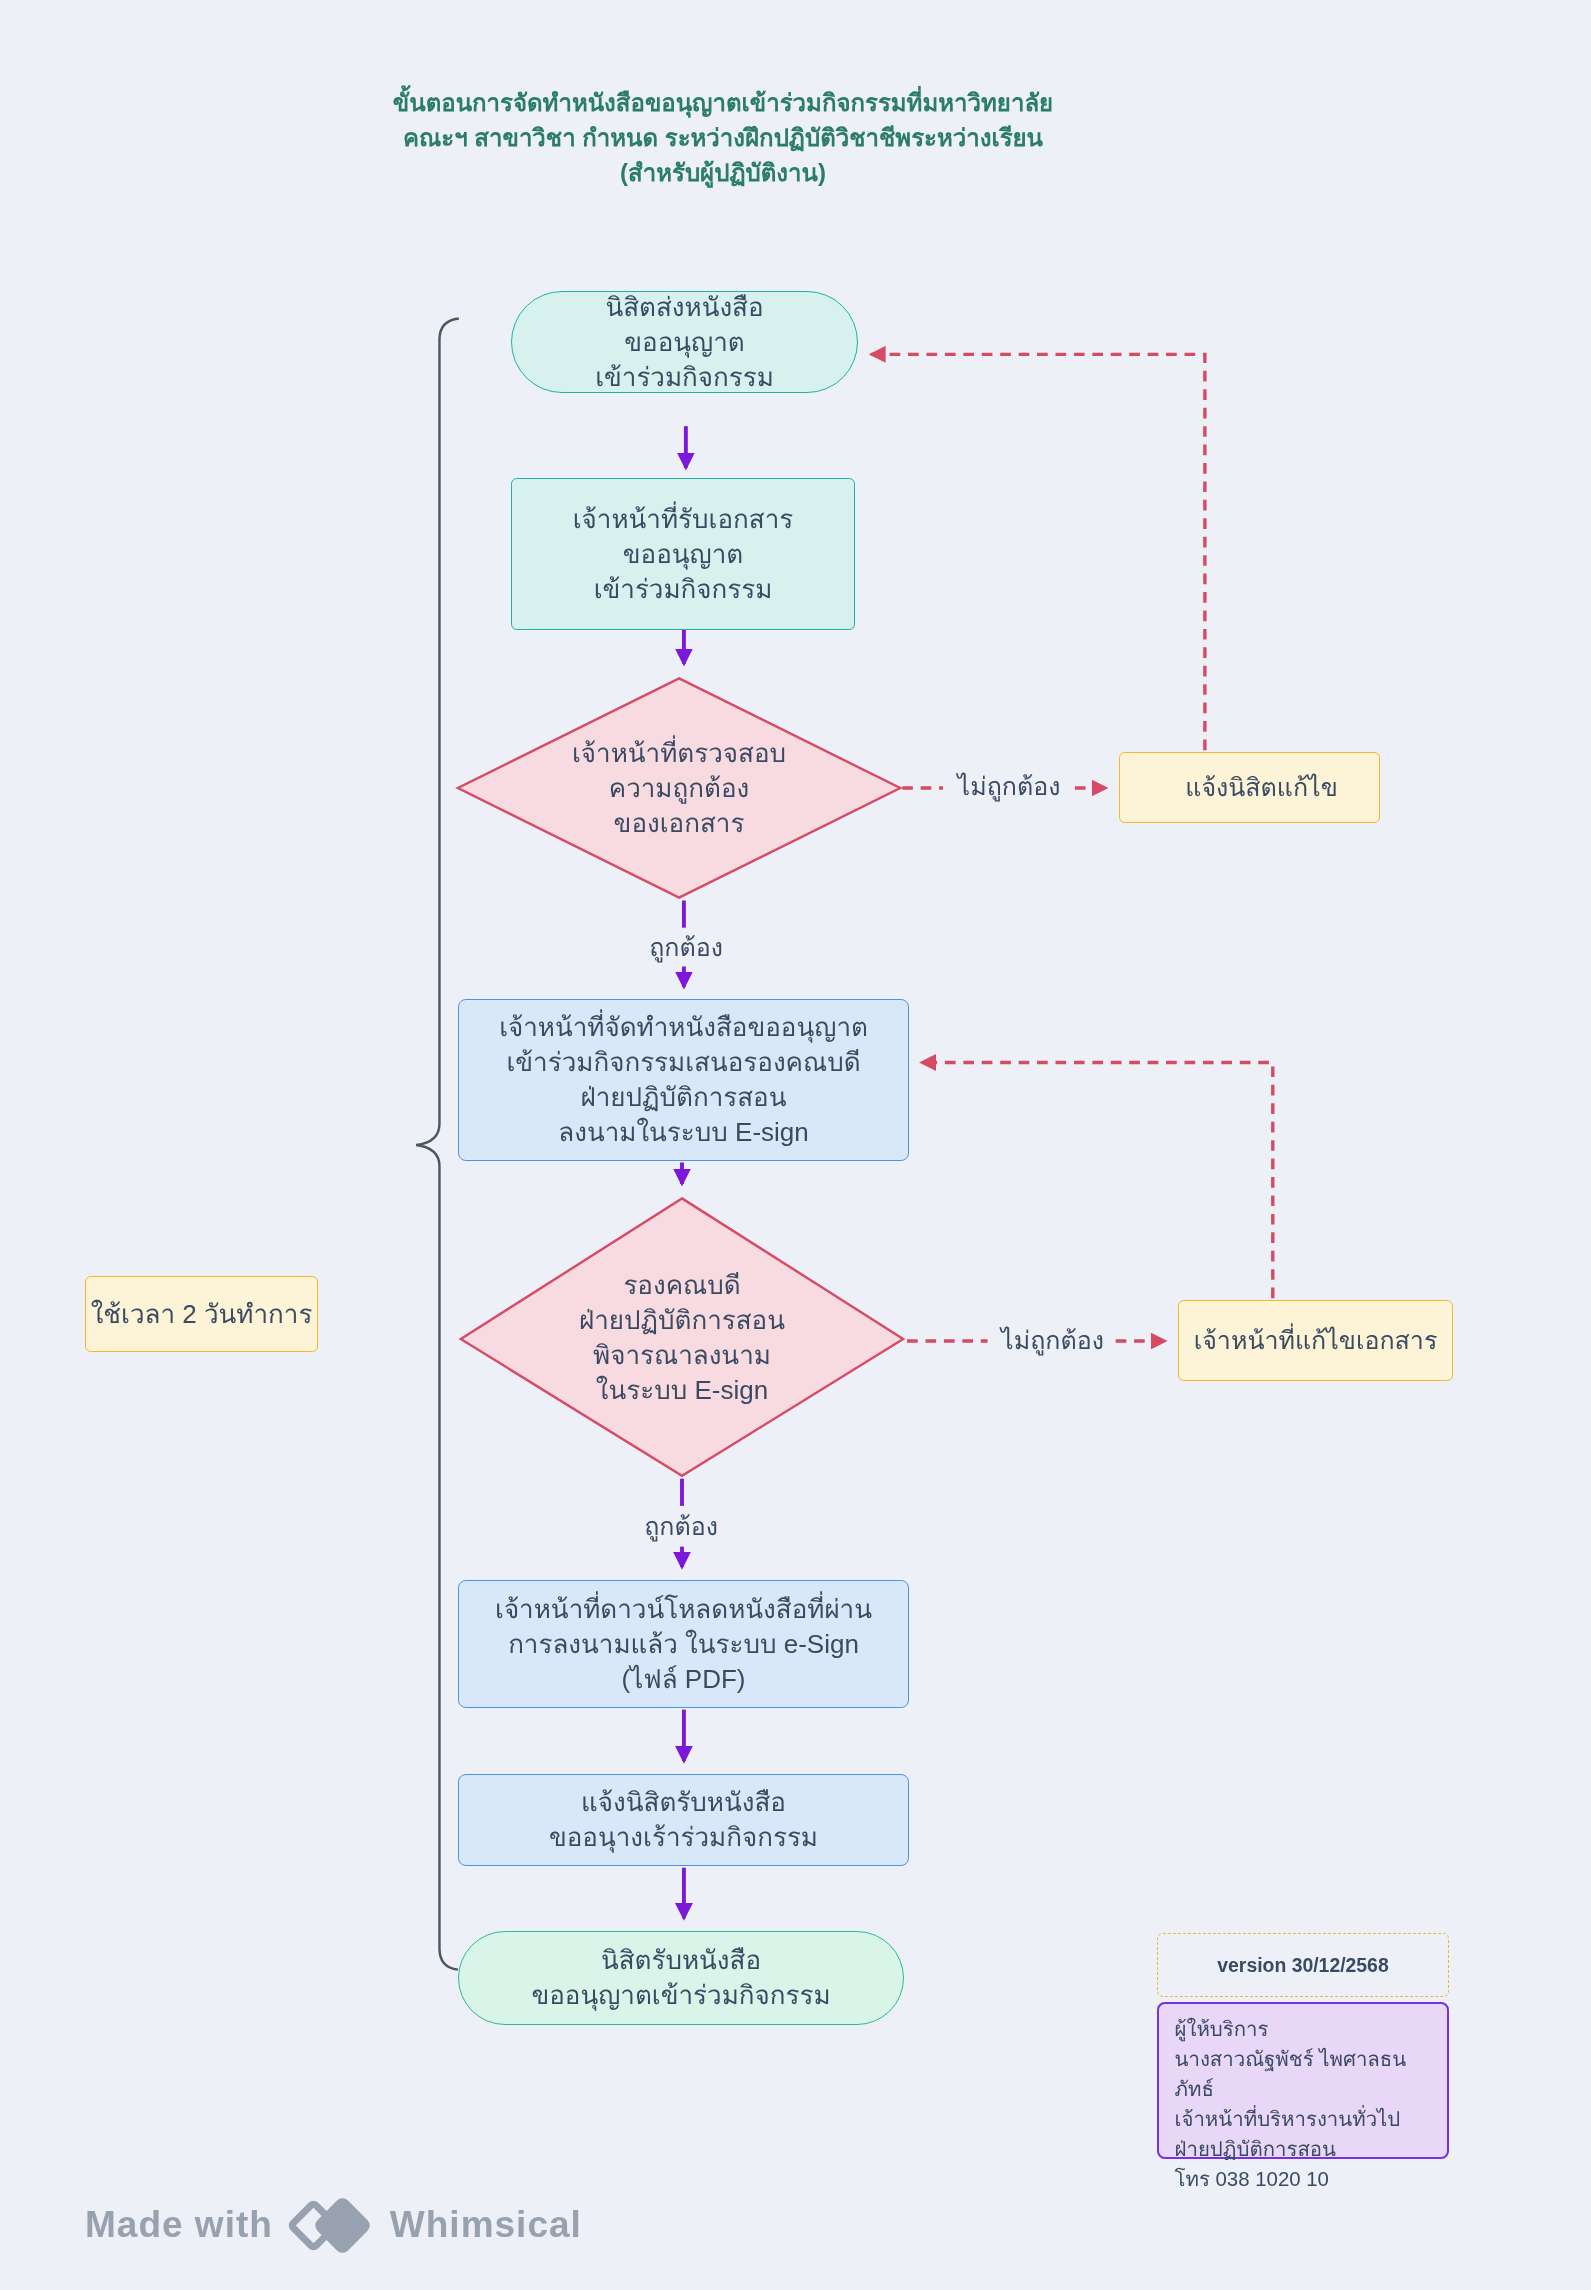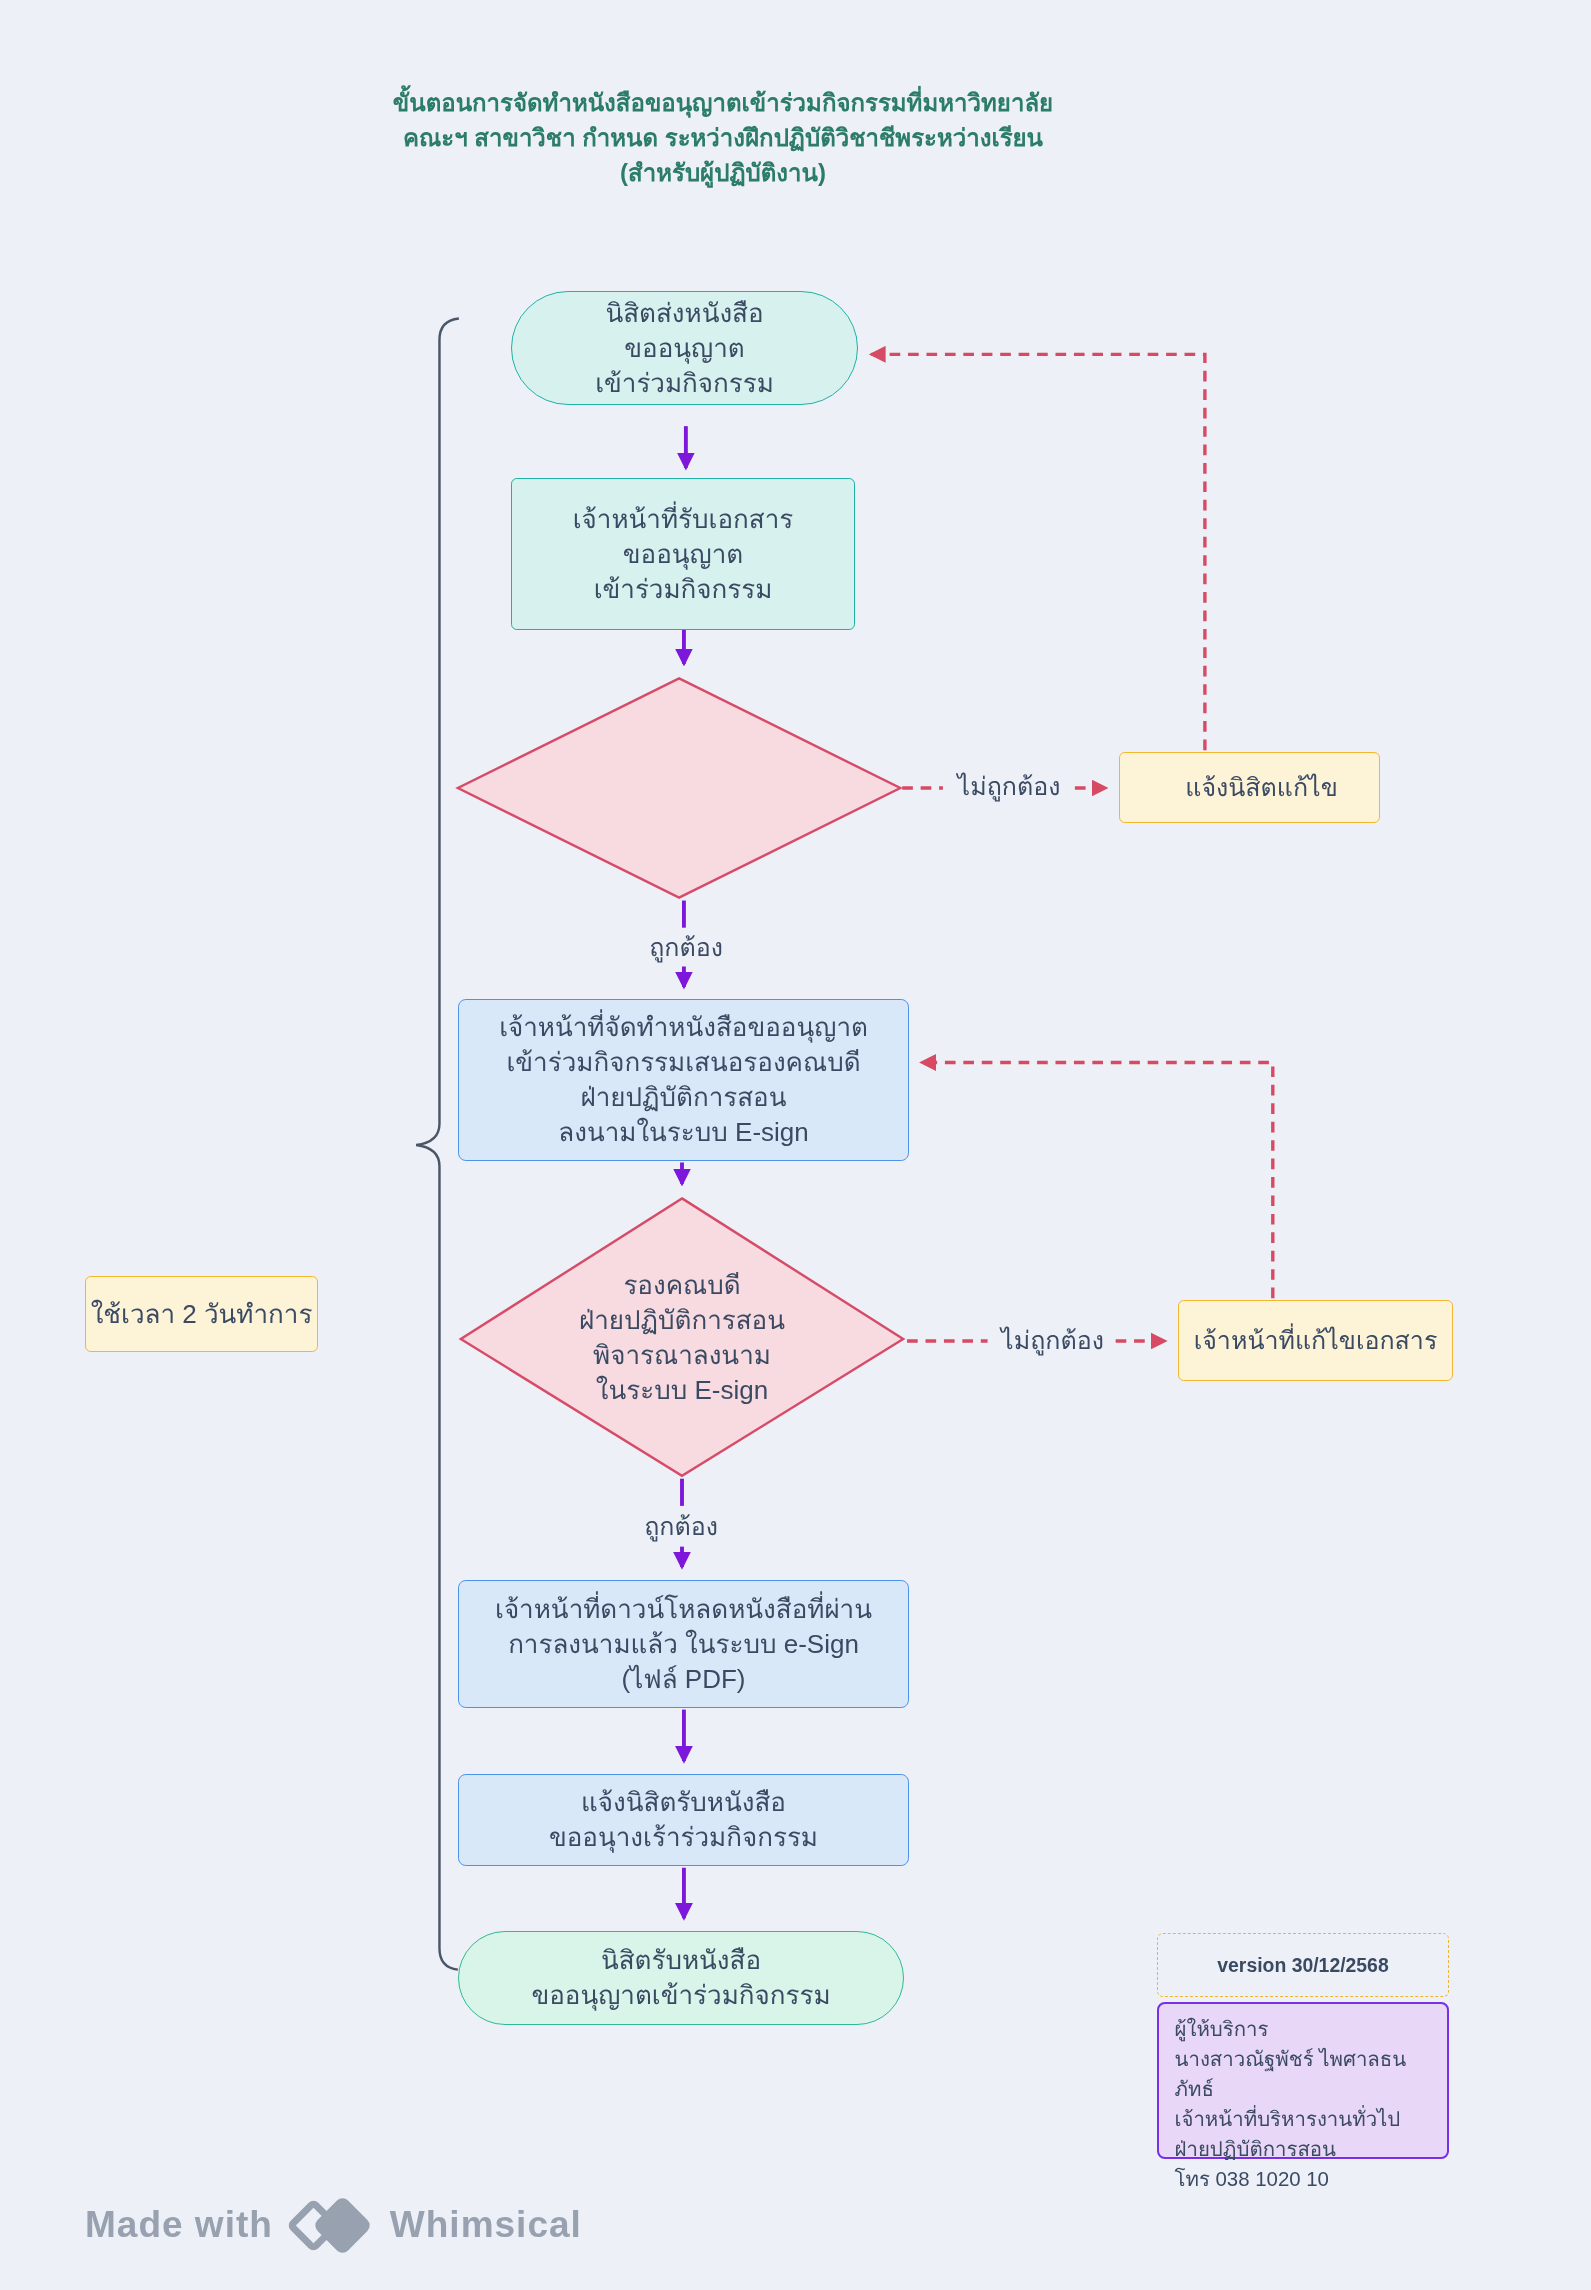--- a/index.html
+++ b/index.html
@@ -15,21 +15,21 @@
     left:0;top:85px;width:1446px;text-align:center;
     font-size:24px;font-weight:bold;line-height:35px;color:#2b7c69;
   }
 
   .node{font-size:26px;line-height:35px;border:1.9px solid;}
   .teal-node{background:#d7f1ee;border-color:#1fb2a3;}
   .mint-node{background:#d9f4e9;border-color:#2eba92;}
   .blue-node{background:#d9e8f9;border-color:#4b93e8;border-radius:7.8px;}
   .yellow-node{background:#fdf3d7;border-color:#f3b72f;border-radius:5.8px;font-size:25px;}
 
-  .n-start{left:511px;top:291px;width:347px;height:114px;border-radius:67px;}
+  .n-start{left:511px;top:291px;width:347px;height:102px;border-radius:67px;}
   .n-receive{left:511px;top:478px;width:344px;height:152px;border-radius:5.8px;}
   .n-notify-fix{left:1119px;top:752px;width:261px;height:71px;padding-left:24px;}
   .n-prepare{left:458px;top:999px;width:451px;height:162px;}
   .n-staff-fix{left:1178px;top:1300px;width:275px;height:81px;}
   .n-download{left:458px;top:1580px;width:451px;height:128px;}
   .n-notify-receive{left:458px;top:1774px;width:451px;height:92px;}
   .n-end{left:458px;top:1931px;width:446px;height:94px;border-radius:48px;}
   .n-duration{left:85px;top:1276px;width:233px;height:76px;font-size:26px;}
   .diamond-text{font-size:26px;line-height:35px;}
   .dt1{left:477px;top:704px;width:404px;height:169px;}
@@ -108,20 +108,23 @@
 คณะฯ สาขาวิชา  กำหนด ระหว่างฝึกปฏิบัติวิชาชีพระหว่างเรียน
 (สำหรับผู้ปฏิบัติงาน)</div>
 
   <div class="abs node teal-node center multiline n-start">นิสิตส่งหนังสือ
 ขออนุญาต
 เข้าร่วมกิจกรรม</div>
   <div class="abs node teal-node center multiline n-receive">เจ้าหน้าที่รับเอกสาร
 ขออนุญาต
 เข้าร่วมกิจกรรม</div>
 
+  <div class="abs center multiline diamond-text dt1">เจ้าหน้าที่ตรวจสอบ
+ความถูกต้อง
+ของเอกสาร</div>
   <div class="abs node yellow-node center multiline n-notify-fix">แจ้งนิสิตแก้ไข</div>
 
   <div class="abs node blue-node center multiline n-prepare">เจ้าหน้าที่จัดทำหนังสือขออนุญาต
 เข้าร่วมกิจกรรมเสนอรองคณบดี
 ฝ่ายปฏิบัติการสอน
 ลงนามในระบบ E-sign</div>
 
   <div class="abs center multiline diamond-text dt2">รองคณบดี
 ฝ่ายปฏิบัติการสอน
 พิจารณาลงนาม

